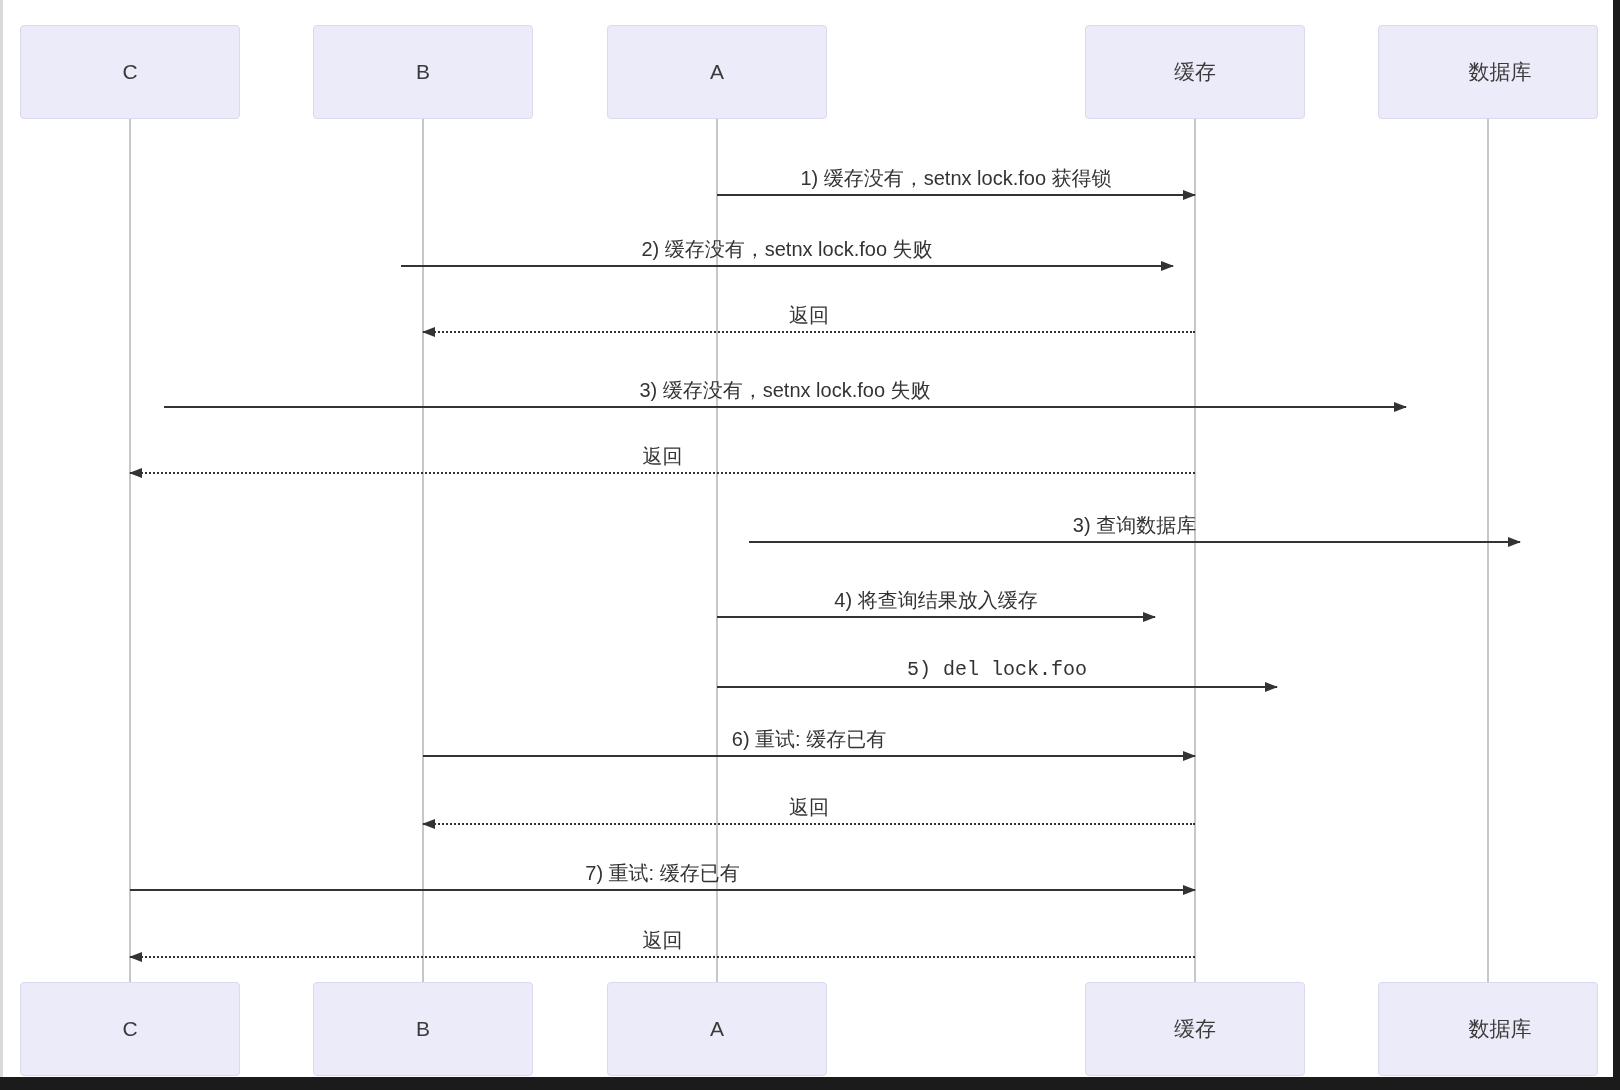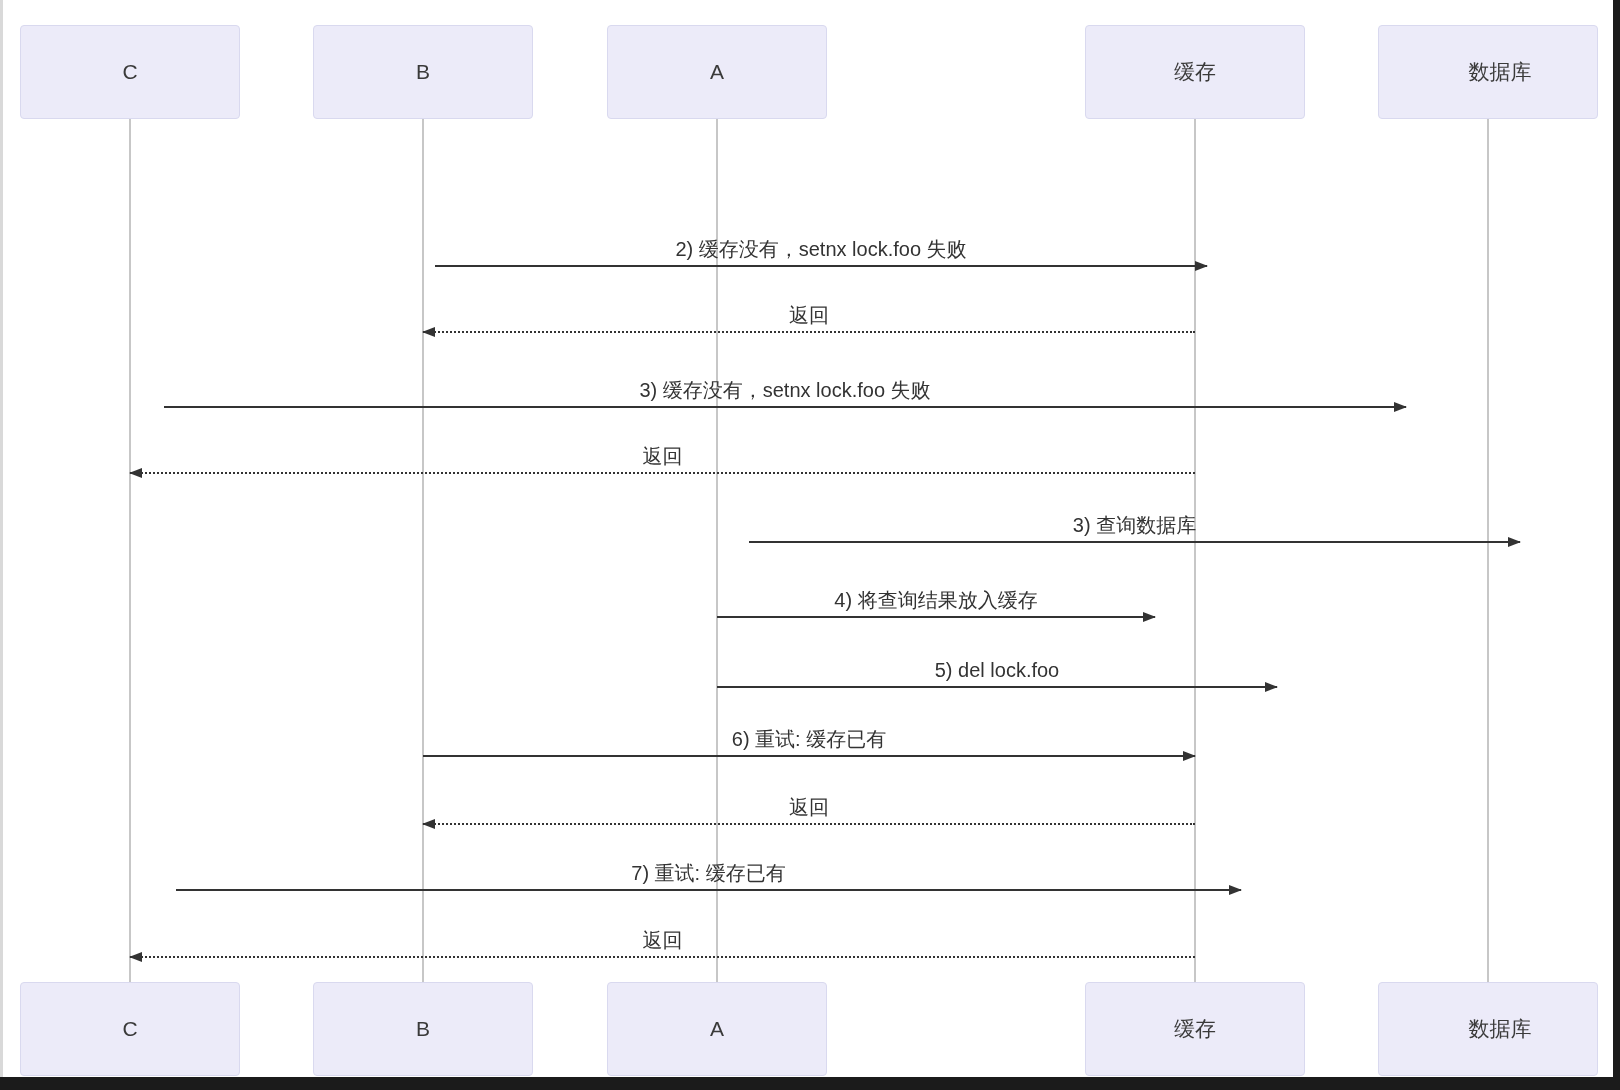--- a/index.html
+++ b/index.html
@@ -82,22 +82,27 @@
   <div class="actor top ax-a">
       <span>A</span>
     </div>
   <div class="actor top ax-cache">
       <span>缓存</span>
     </div>
   <div class="actor top ax-db">
       <span>数据库</span>
     </div>
 
+  <div class="msg solid" style="left:717px;top:166px;width:478px;">
+    <div class="msg-label">1) 缓存没有，setnx lock.foo 获得锁</div>
+    <div class="msg-line"></div>
+    <div class="arr arr-r"></div>
+  </div>
 
-  <div class="msg solid" style="left:435px;top:237px;width:772px;">
+  <div class="msg solid" style="left:401px;top:237px;width:772px;">
     <div class="msg-label">2) 缓存没有，setnx lock.foo 失败</div>
     <div class="msg-line"></div>
     <div class="arr arr-r"></div>
   </div>
 
   <div class="msg dotted" style="left:423px;top:303px;width:772px;">
     <div class="msg-label">返回</div>
     <div class="msg-line"></div>
     <div class="arr arr-l"></div>
   </div>
@@ -119,39 +124,39 @@
     <div class="msg-line"></div>
     <div class="arr arr-r"></div>
   </div>
 
   <div class="msg solid" style="left:717px;top:588px;width:438px;">
     <div class="msg-label">4) 将查询结果放入缓存</div>
     <div class="msg-line"></div>
     <div class="arr arr-r"></div>
   </div>
 
-  <div class="msg solid" style="left:717px;top:658px;width:560px;">
+  <div class="msg solid" style="left:717px;top:658px;width:560px;font-family:Liberation Mono, monospace;">
     <div class="msg-label">5) del lock.foo</div>
     <div class="msg-line"></div>
     <div class="arr arr-r"></div>
   </div>
 
   <div class="msg solid" style="left:423px;top:727px;width:772px;">
     <div class="msg-label">6) 重试: 缓存已有</div>
     <div class="msg-line"></div>
     <div class="arr arr-r"></div>
   </div>
 
   <div class="msg dotted" style="left:423px;top:795px;width:772px;">
     <div class="msg-label">返回</div>
     <div class="msg-line"></div>
     <div class="arr arr-l"></div>
   </div>
 
-  <div class="msg solid" style="left:130px;top:861px;width:1065px;margin-left:46px;">
+  <div class="msg solid" style="left:130px;top:861px;width:1065px;">
     <div class="msg-label">7) 重试: 缓存已有</div>
     <div class="msg-line"></div>
     <div class="arr arr-r"></div>
   </div>
 
   <div class="msg dotted" style="left:130px;top:928px;width:1065px;">
     <div class="msg-label">返回</div>
     <div class="msg-line"></div>
     <div class="arr arr-l"></div>
   </div>

